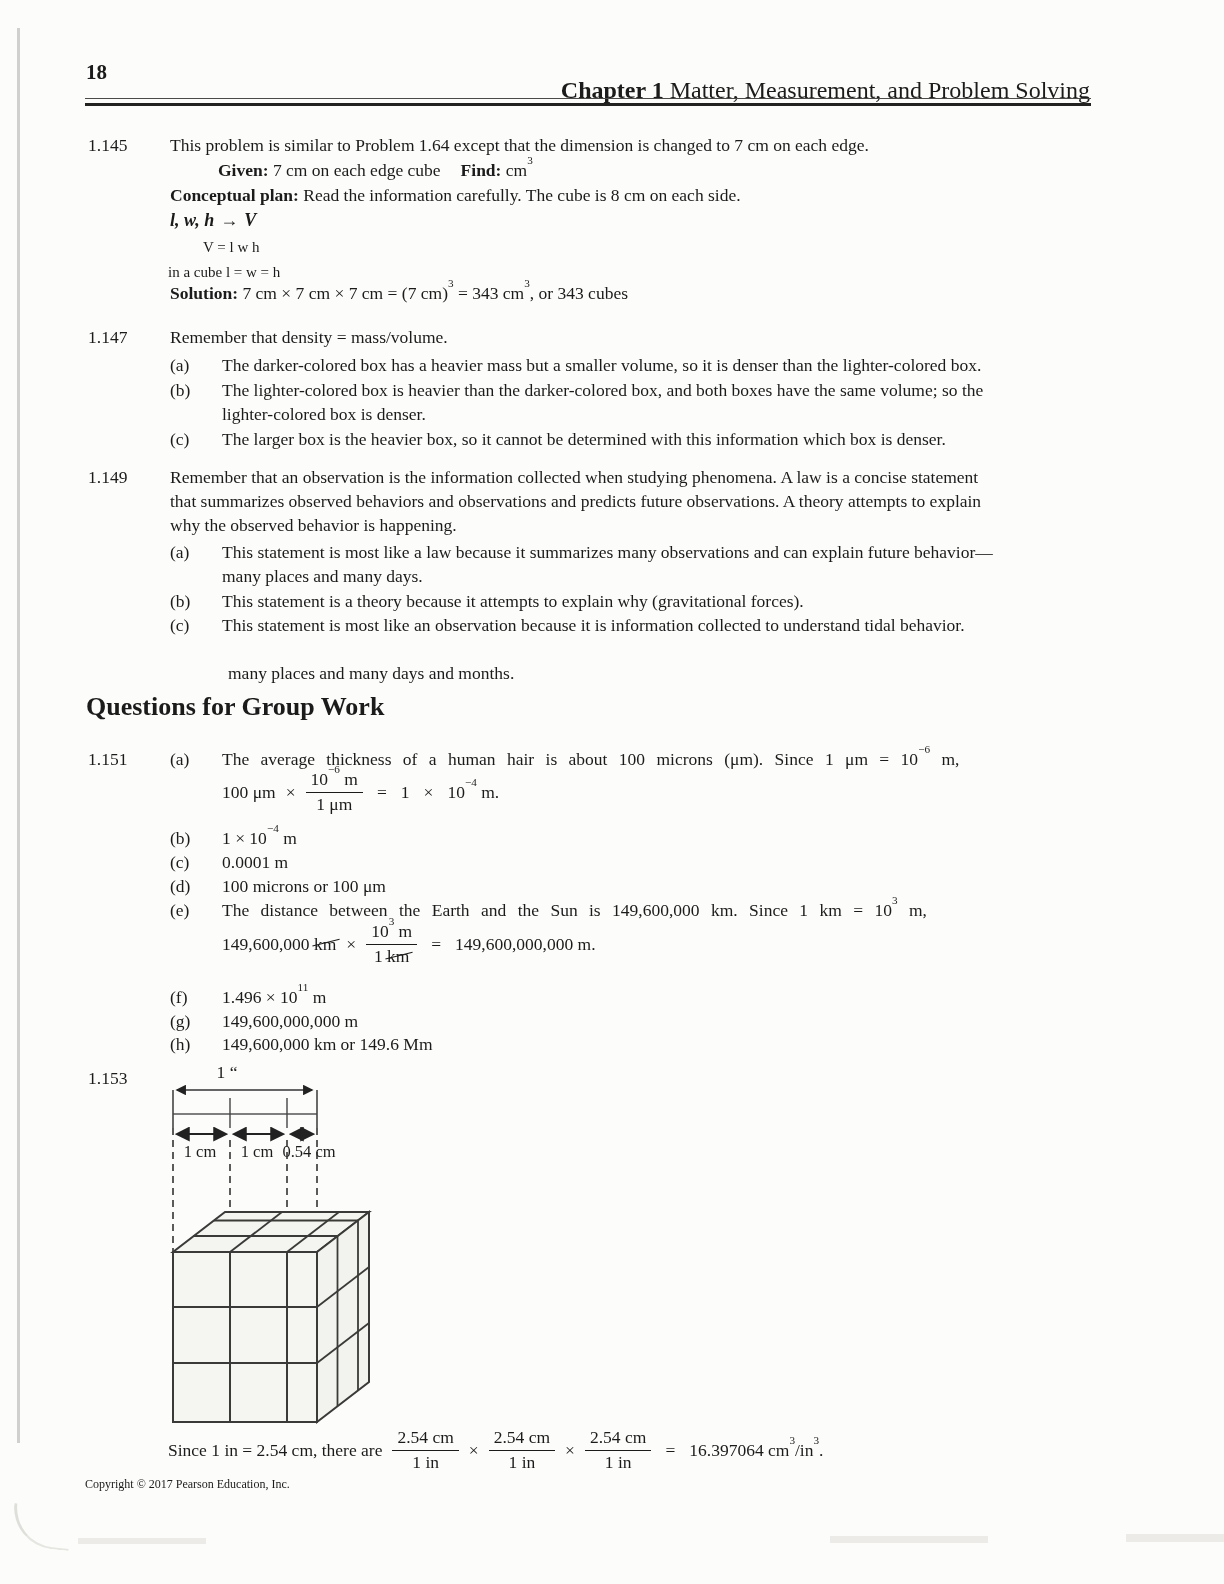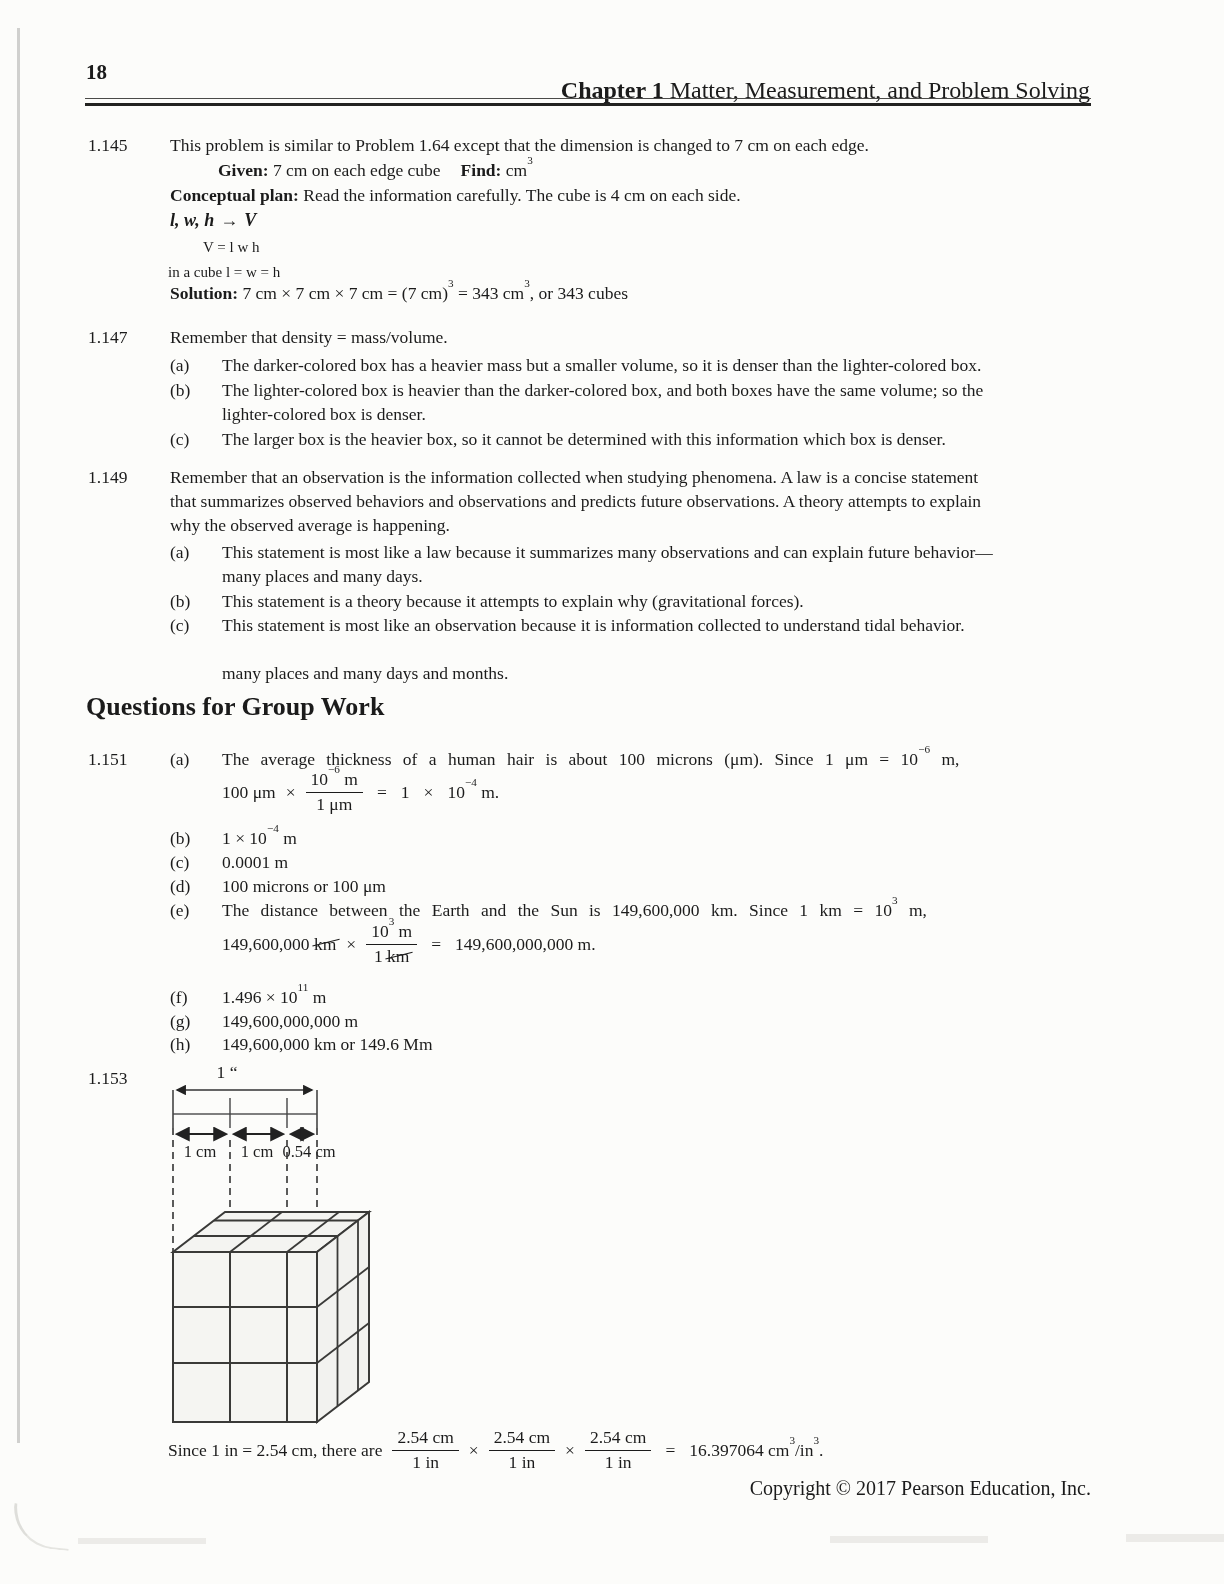--- a/index.html
+++ b/index.html
@@ -21,21 +21,21 @@
   .cancel{position:relative;display:inline-block;}
   .cancel::after{content:"";position:absolute;left:-2px;right:-4px;top:42%;
         border-top:1.7px solid #1b1b1b;transform:rotate(-14deg);}
   .gap6{margin:0 6px;} .gap10{margin:0 10px;} .gap14{margin:0 14px;}
   .rule1{position:absolute;left:85px;width:1006px;height:0;border-top:1.6px solid #4a4a48;}
   .rule2{position:absolute;left:85px;width:1006px;height:0;border-top:3px solid #222220;}
   .scan-vline{position:absolute;left:17px;top:28px;width:2.5px;height:1415px;background:#c2c2bf;opacity:.75;}
   .scan-arc{position:absolute;left:12px;top:1506px;width:56px;height:40px;
         border-left:3px solid #dededa;border-bottom:2px solid #e5e5e1;border-radius:0 0 0 42px;transform:rotate(6deg);}
   .smudge{position:absolute;background:#ecebe8;}
-  .footer{position:absolute;left:85px;width:1006px;text-align:right;font-size:20px;}
+  .footer{position:absolute;left:85px;width:1006px;text-align:left;font-size:12px;}
   svg text{font-family:"Liberation Serif",serif;fill:#1b1b1b;}
 </style>
 </head>
 <body>
 
 <div class="page">
 
   <div class="scan-vline"></div>
   <div class="scan-arc"></div>
   <div class="smudge" style="left:78px;top:1538px;width:128px;height:6px;"></div>
@@ -43,42 +43,42 @@
   <div class="smudge" style="left:1126px;top:1534px;width:98px;height:8px;"></div>
 
   <div class="abs b" style="left:86px;top:60px;font-size:21px;">18</div>
   <div class="abs ln" style="top:78px;right:134px;font-size:24px;"><span class="b">Chapter 1</span><span> Matter, Measurement, and Problem Solving</span></div>
   <div class="rule1" style="top:98px;"></div>
   <div class="rule2" style="top:103px;"></div>
 
   <div class="abs ln" style="left:88px;top:133px;">1.145</div>
   <div class="abs ln" style="left:170px;top:133px;">This problem is similar to Problem 1.64 except that the dimension is changed to 7 cm on each edge.</div>
   <div class="abs ln" style="left:170px;top:158px;margin-left:48px;"><span class="b">Given:</span><span> 7 cm on each edge cube</span><span class="b" style="margin-left:20px;">Find:</span><span> cm</span><sup>3</sup></div>
-  <div class="abs ln" style="left:170px;top:183px;"><span class="b">Conceptual plan:</span><span> Read the information carefully. The cube is 4 cm on each side.</span></div>
+  <div class="abs ln" style="left:170px;top:183px;"><span class="b">Conceptual plan:</span><span> Read the information carefully. The cube is 8 cm on each side.</span></div>
   <div class="abs ln bi" style="left:170px;top:208px;font-size:18px;"><span>l, w, h</span><span class="gap6">→</span><span>V</span></div>
   <div class="abs ln i sm" style="left:203px;top:235px;">V = l w h</div>
   <div class="abs ln i sm" style="left:168px;top:260px;">in a cube l = w = h</div>
   <div class="abs ln" style="left:170px;top:281px;"><span class="b">Solution:</span><span> 7 cm × 7 cm × 7 cm = (7 cm)</span><sup>3</sup><span> = 343 cm</span><sup>3</sup><span>, or 343 cubes</span></div>
 
   <div class="abs ln" style="left:88px;top:325px;">1.147</div>
   <div class="abs ln" style="left:170px;top:325px;">Remember that density = mass/volume.</div>
   <div class="abs ln" style="left:170px;top:378px;"><span class="lt">(b)</span><span>The lighter-colored box is heavier than the darker-colored box, and both boxes have the same volume; so the</span></div>
   <div class="abs ln" style="left:170px;top:353px;"><span class="lt">(a)</span><span>The darker-colored box has a heavier mass but a smaller volume, so it is denser than the lighter-colored box.</span></div>
   <div class="abs ln" style="left:222px;top:402px;">lighter-colored box is denser.</div>
   <div class="abs ln" style="left:170px;top:427px;"><span class="lt">(c)</span><span>The larger box is the heavier box, so it cannot be determined with this information which box is denser.</span></div>
 
   <div class="abs ln" style="left:88px;top:465px;">1.149</div>
   <div class="abs ln" style="left:170px;top:465px;">Remember that an observation is the information collected when studying phenomena. A law is a concise statement</div>
   <div class="abs ln" style="left:170px;top:489px;">that summarizes observed behaviors and observations and predicts future observations. A theory attempts to explain</div>
-  <div class="abs ln" style="left:170px;top:513px;">why the observed average is happening.</div>
+  <div class="abs ln" style="left:170px;top:513px;">why the observed behavior is happening.</div>
   <div class="abs ln" style="left:170px;top:540px;"><span class="lt">(a)</span><span>This statement is most like a law because it summarizes many observations and can explain future behavior—</span></div>
   <div class="abs ln" style="left:222px;top:564px;">many places and many days.</div>
   <div class="abs ln" style="left:170px;top:589px;"><span class="lt">(b)</span><span>This statement is a theory because it attempts to explain why (gravitational forces).</span></div>
   <div class="abs ln" style="left:170px;top:613px;"><span class="lt">(c)</span><span>This statement is most like an observation because it is information collected to understand tidal behavior.</span></div>
-  <div class="abs ln" style="left:222px;top:661px;">many places and many days and months.</div>
+  <div class="abs ln" style="left:228px;top:661px;">many places and many days and months.</div>
 
   <div class="abs b" style="left:86px;top:692px;font-size:26px;">Questions for Group Work</div>
 
   <div class="abs ln" style="left:88px;top:747px;">1.151</div>
   <div class="abs ln" style="left:170px;top:747px;"><span class="lt">(a)</span><span class="ws"><span>The average thickness of a human hair is about 100 microns (μm). Since 1 μm = 10</span><sup>−6</sup><span> m,</span></span></div>
   <div class="abs eq" style="left:222px;top:768px;height:48px;">
     <span>100 μm</span>
     <span class="gap10">×</span>
     <span class="frac">
         <span class="fn"><span>10</span><sup>−6</sup><span> m</span></span>

